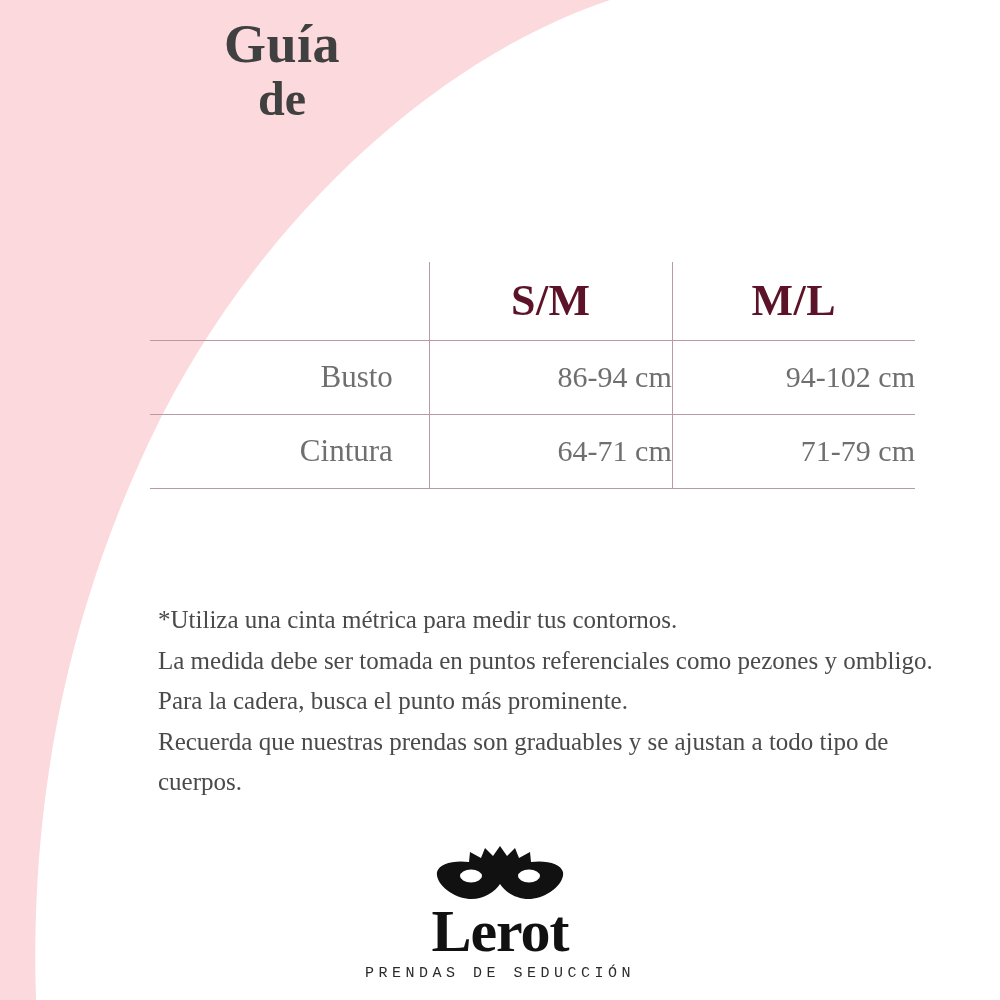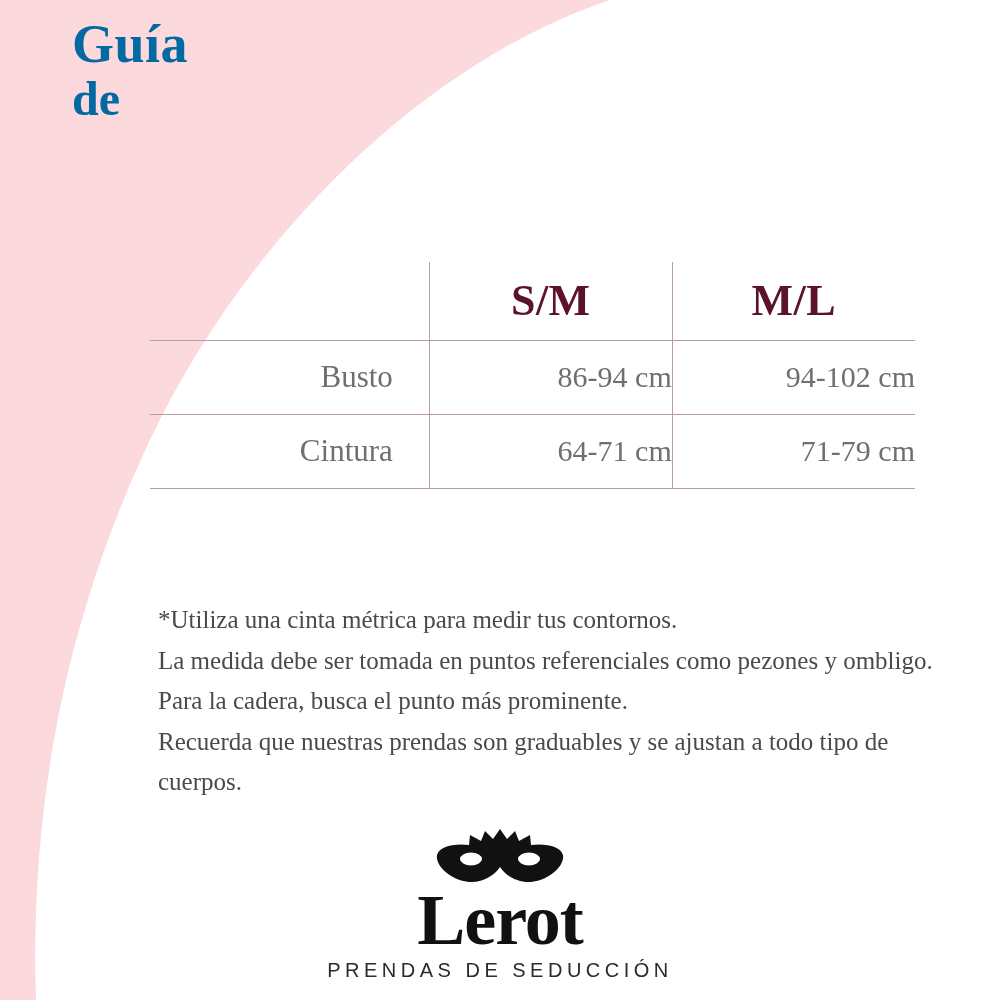--- a/index.html
+++ b/index.html
@@ -26,22 +26,23 @@
     pointer-events: none;
   }
   .pink-shape svg { display: block; }
 
   
   .title-block {
     position: absolute;
     left: 72px;
     top: 18px;
     width: 420px;
-    color: #0369a1;
+    color: #404040;
     line-height: 0.98;
+    text-align: center;
   }
   .title-line1 {
     font-size: 54px;
     font-weight: 700;
     letter-spacing: 0.5px;
   }
   .title-line2 {
     font-size: 48px;
     font-weight: 700;
     margin-top: 4px;
@@ -115,33 +116,33 @@
     right: 0;
     bottom: 18px;
     text-align: center;
   }
   .mask-icon {
     margin: 0 auto 2px auto;
     width: 130px;
     height: 60px;
   }
   .brand {
-    font-size: 72px;
+    font-size: 60px;
     font-weight: 700;
     color: #111111;
     letter-spacing: -1px;
     line-height: 0.92;
     font-family: "Liberation Serif", serif;
   }
   .tagline {
     margin-top: 6px;
-    font-size: 20px;
+    font-size: 15px;
     letter-spacing: 4.5px;
     color: #2b2b2b;
-    font-family: Liberation Sans, sans-serif;
+    font-family: Liberation Mono, monospace;
   }
 </style>
 </head>
 <body>
 
 <div class="pink-shape">
   <svg width="640" height="1000" viewBox="0 0 640 1000" xmlns="http://www.w3.org/2000/svg">
     <path d="M0,0 L610,0 C430,60 250,230 150,440 C60,630 30,820 36,1000 L0,1000 Z" fill="#fbd9dd"></path>
   </svg>
 </div>

